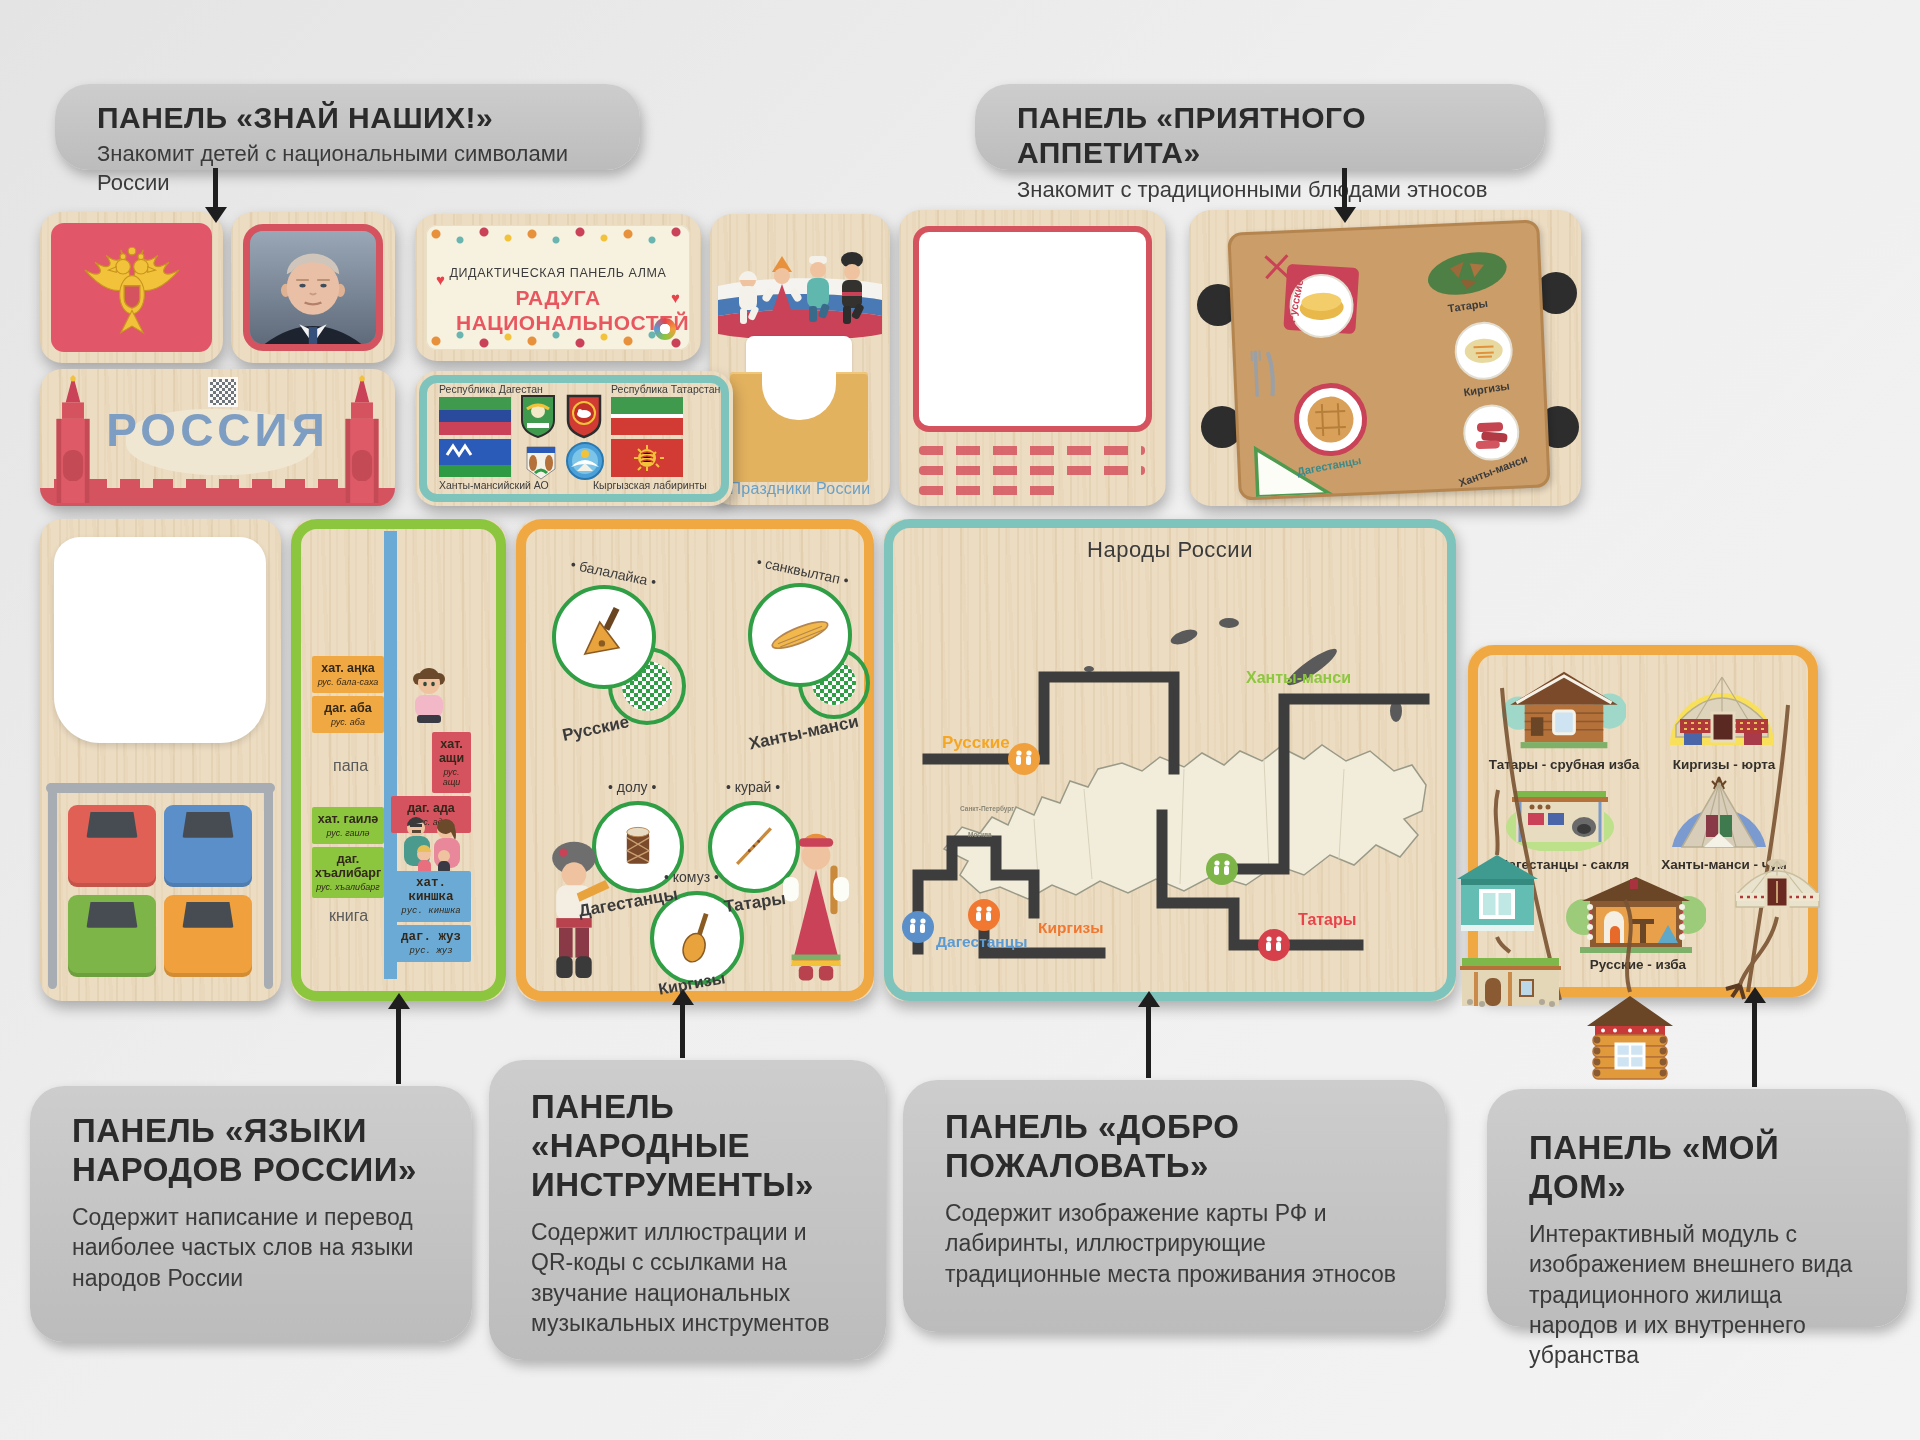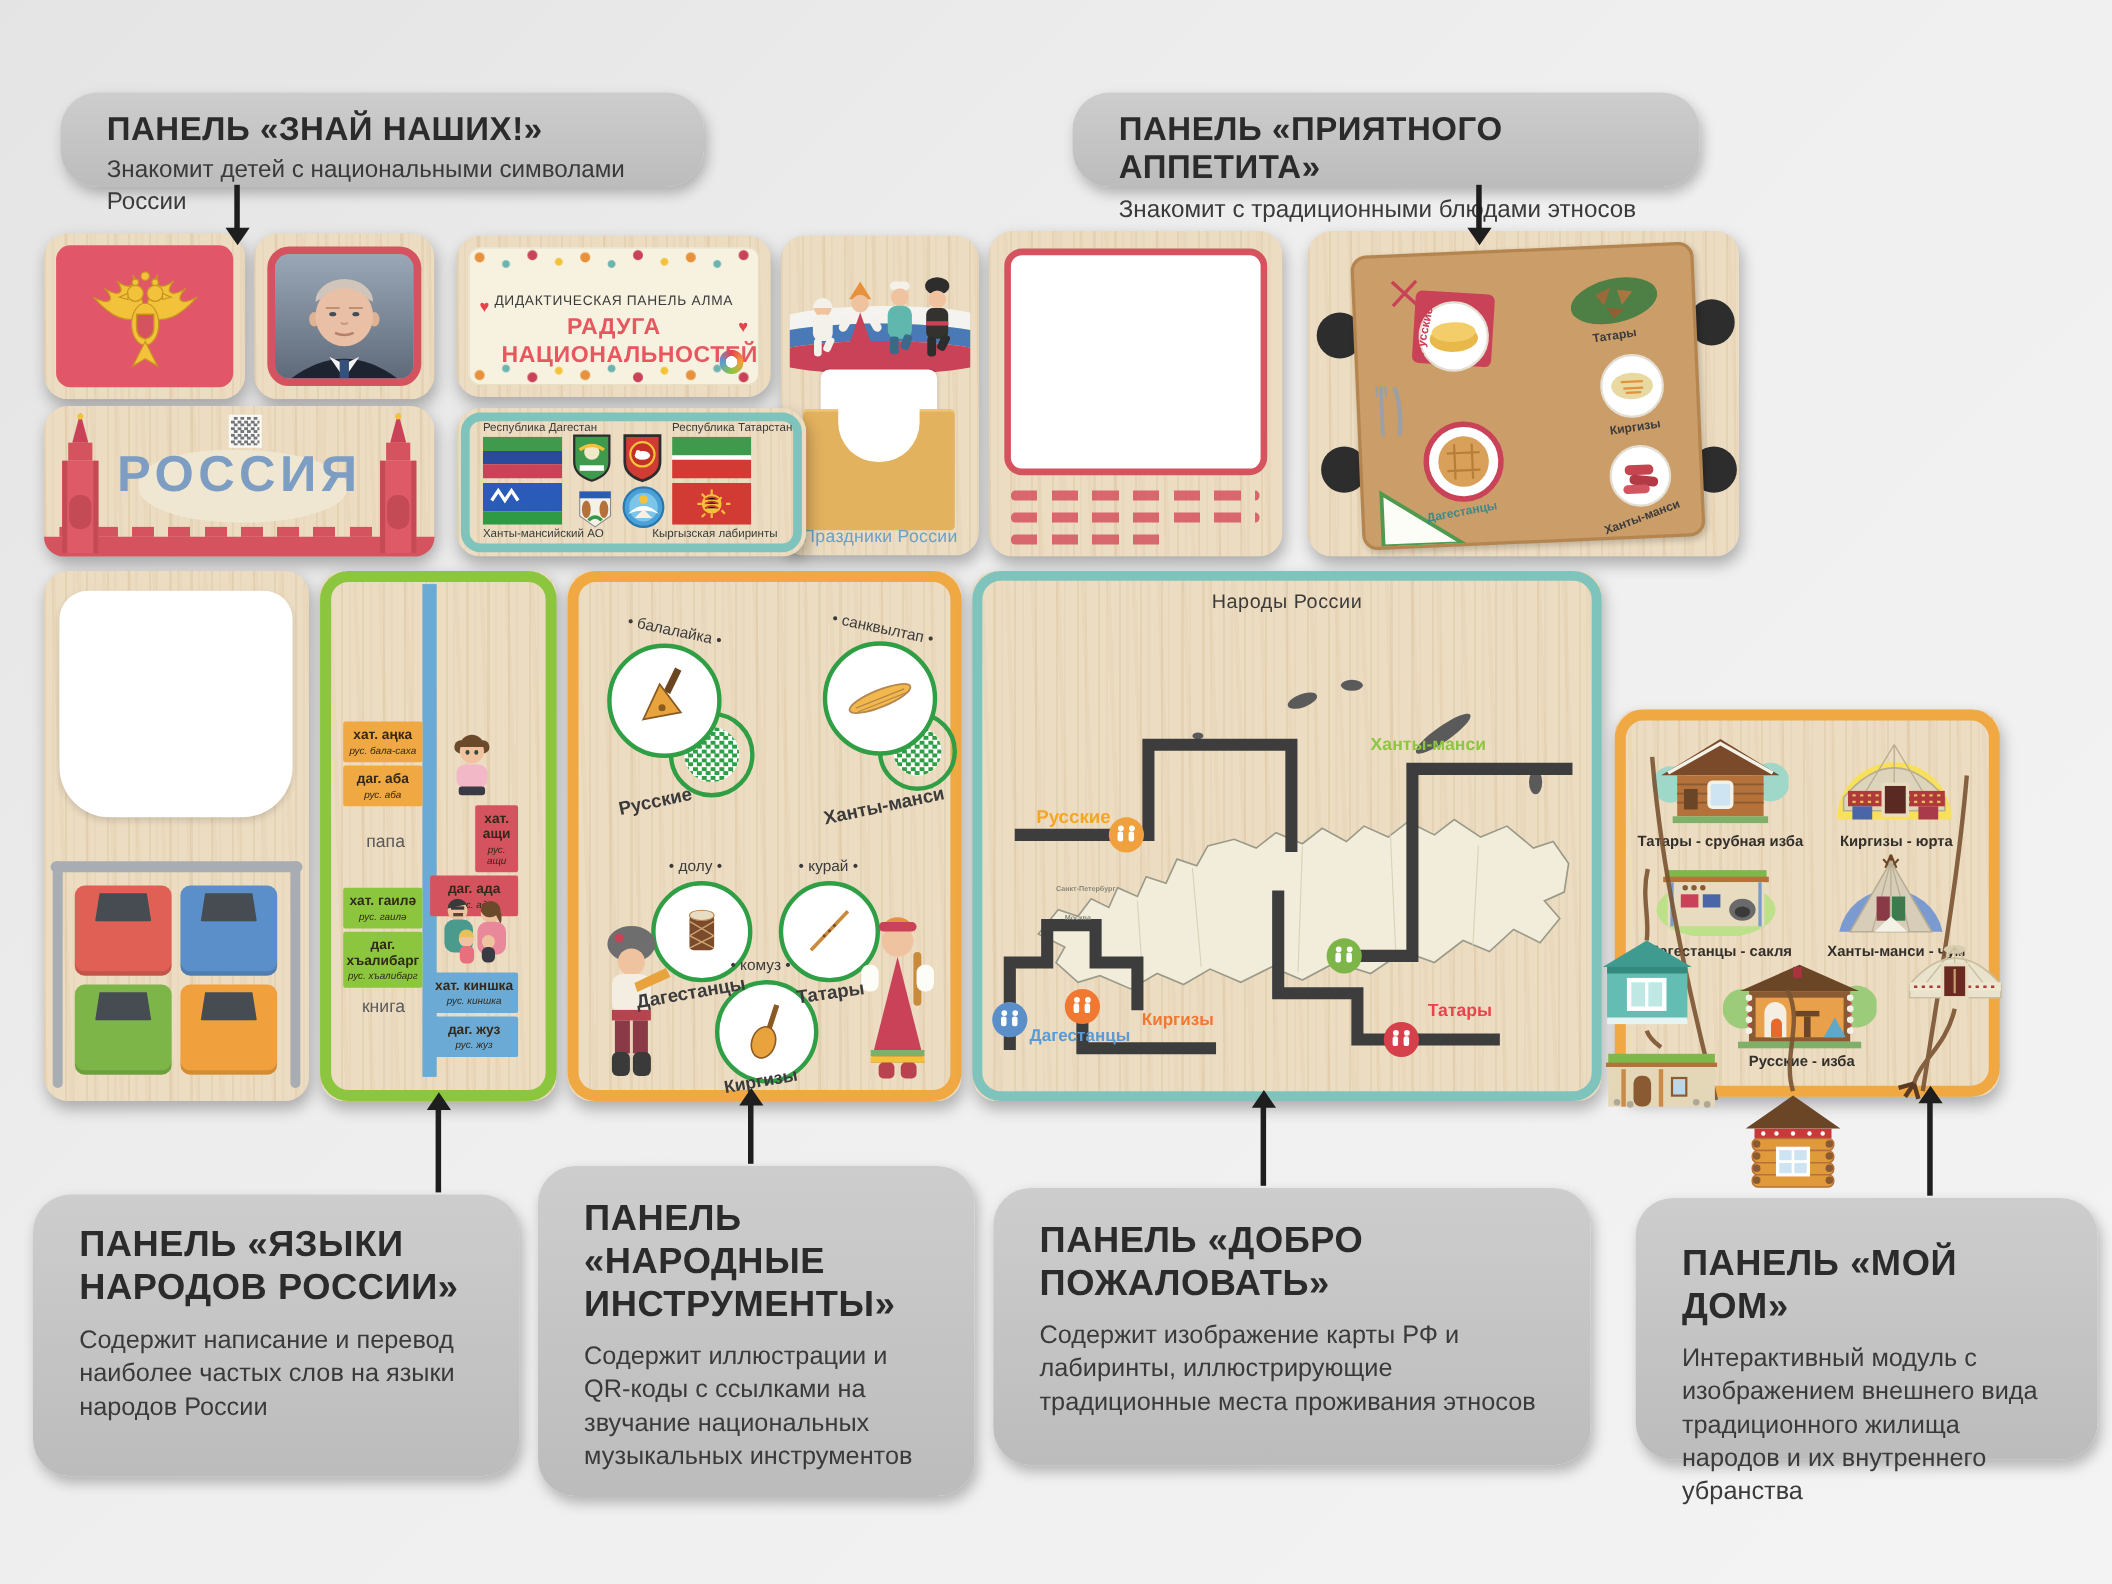--- a/index.html
+++ b/index.html
@@ -104,21 +104,21 @@
     display:flex;align-items:center;justify-content:center;z-index:2;}
   .qr-circle{position:absolute;border-radius:50%;border:4px solid #2f9e44;padding:10px;
     background:repeating-conic-gradient(#2f9e44 0 25%,#fff 0 50%) 0 0/8px 8px content-box #fff;
     box-sizing:border-box;z-index:1;}
   .inst-name{position:absolute;font-size:14px;color:#3b3b3b;white-space:nowrap;z-index:3;}
   .inst-name::before{content:"• ";}
   .inst-name::after{content:" •";}
   .inst-ethnos{position:absolute;font-size:17px;font-weight:bold;color:#3b3b3b;white-space:nowrap;z-index:3;}
   
   .map-border{position:absolute;inset:0;border:9px solid #7ec4bc;border-radius:26px;z-index:3;}
-  .map-title{position:absolute;left:0;right:0;top:18px;text-align:center;font-size:18px;
+  .map-title{position:absolute;left:0;right:0;top:18px;text-align:center;font-size:22px;
     color:#3b3b3b;letter-spacing:.5px;z-index:2;}
   .map-label{position:absolute;font-weight:bold;white-space:nowrap;z-index:2;}
   .map-city{position:absolute;font-size:6.5px;color:#8a8878;font-weight:bold;z-index:2;}
   
   .house-label{position:absolute;font-size:13.5px;font-weight:bold;color:#33302b;
     text-align:center;white-space:nowrap;z-index:2;}
   .hang{position:absolute;z-index:5;}
   .overlay-svg{position:absolute;z-index:4;pointer-events:none;}
 </style>
 </head>
@@ -438,21 +438,21 @@
       <circle cx="52" cy="14" r="9" fill="#f0c3a0"></circle>
         <path d="M43,12 a9,9 0 0,1 18,0 q2,8 0,12 l-4,-8 a9,9 0 0,1 -14,-4 z" fill="#6a4a2a"></path>
       <rect x="10" y="20" width="26" height="30" rx="9" fill="#4a9a8e"></rect>
       <rect x="40" y="22" width="26" height="30" rx="9" fill="#e8889a"></rect>
       <circle cx="30" cy="38" r="7" fill="#f0c3a0"></circle>
         <path d="M23,36 a7,7 0 0,1 14,0" fill="#e8c05a"></path>
       <rect x="24" y="44" width="13" height="16" rx="5" fill="#e8707e"></rect>
       <circle cx="50" cy="40" r="6" fill="#f0c3a0"></circle>
         <rect x="44" y="45" width="12" height="14" rx="5" fill="#3a3a44"></rect>
     </svg>
-    <div class="lcard" style="left:100px;top:365px;width:80px;">
+    <div class="lcard" style="left:100px;top:352px;width:80px;font-family:Liberation Mono, monospace;">
       <div class="lsub" style="background:#6aaad4;">
         <div class="lmain">хат. киншка</div>
         <div class="lsubt">рус. киншка</div>
       </div>
       <div class="lsub" style="background:#6aaad4;">
         <div class="lmain">даг. жуз</div>
         <div class="lsubt">рус. жуз</div>
       </div>
     </div>
     <span class="lword" style="left:38px;top:388px;">книга</span>

